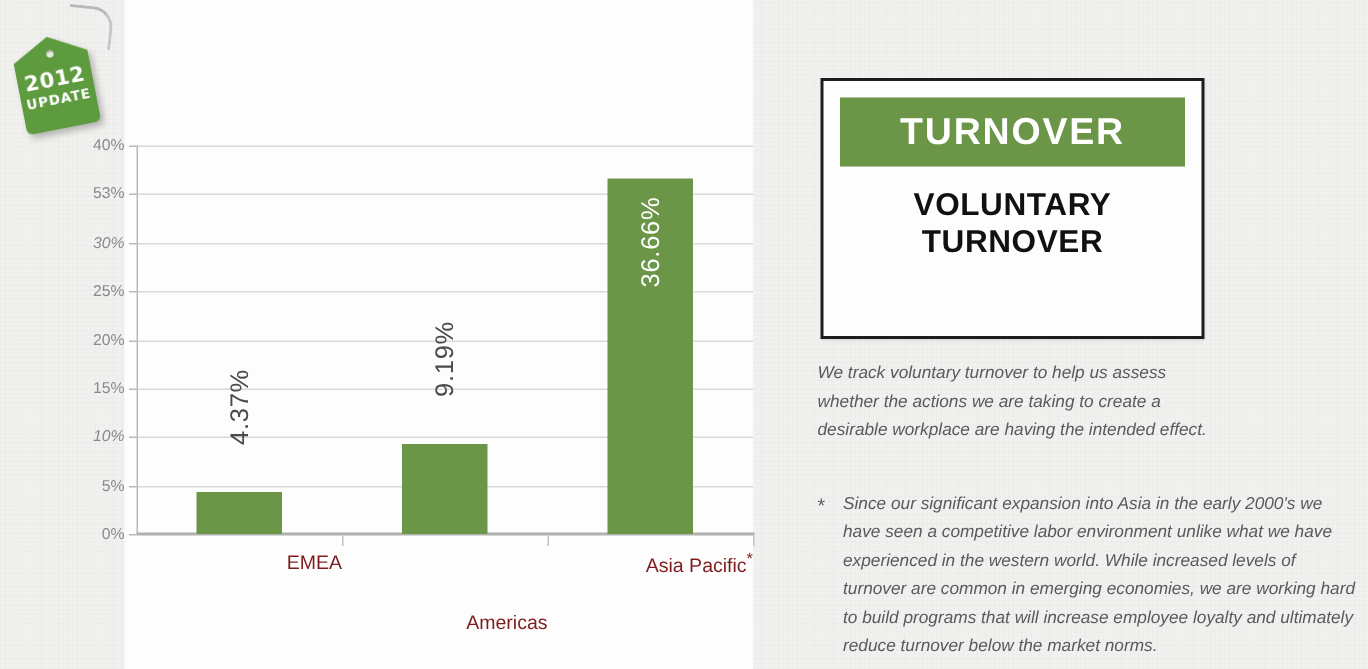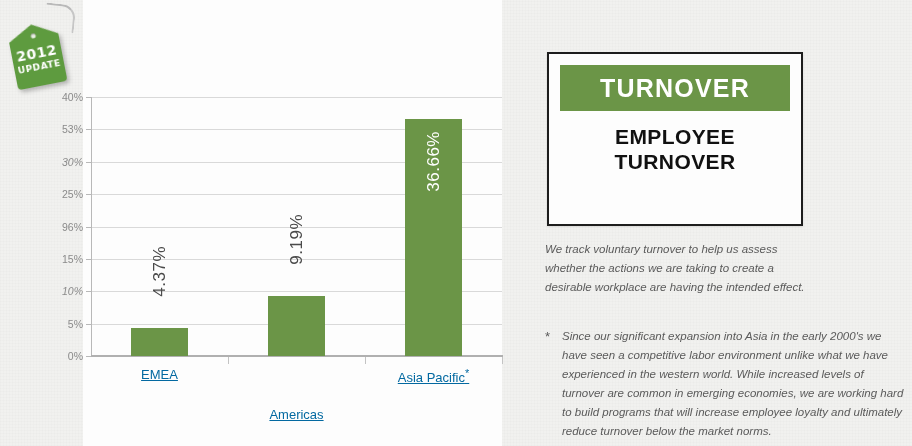--- a/index.html
+++ b/index.html
@@ -87,22 +87,22 @@
     transform:rotate(180deg);
     font-size:17px;letter-spacing:.5px;
     font-family:"Liberation Sans",sans-serif;
     white-space:nowrap;
   }
   .bar-value.outside{color:#4a4a4a;}
   .bar-value.inside{color:#ffffff;}
 
   .xtick-mark{position:absolute;top:357px;width:1px;height:7px;background:#c3c3c3;}
   .cat-label{
-    position:absolute;top:367px;text-align:center;
-    font-size:13px;color:#0369a1;font-family:"Liberation Sans",sans-serif;text-decoration:underline;
+    position:absolute;top:367px;text-align:right;
+    font-size:13px;color:#7f1d1d;font-family:"Liberation Sans",sans-serif;
   }
   .cat-label .star{font-size:11px;vertical-align:super;}
 
   
   .title-box{
     position:absolute;left:547px;top:52px;width:252px;height:170px;
     background:#fdfdfd;border:2px solid #1d1d1d;
     box-shadow:0 1px 2px rgba(0,0,0,.10);
   }
   .title-banner{
@@ -169,21 +169,21 @@
   <div class="axis-x-line"></div>
   <div id="yticks">
       <div class="ytick-label" style="left: 49px; top: 356px;">0%</div>
       <div class="ytick-mark" style="left: 86px; top: 356px;"></div>
       <div class="ytick-label" style="left: 49px; top: 323.625px;">5%</div>
       <div class="ytick-mark" style="left: 86px; top: 323.625px;"></div>
       <div class="ytick-label" style="left: 49px; top: 291.25px; font-style: italic;">10%</div>
       <div class="ytick-mark" style="left: 86px; top: 291.25px;"></div>
       <div class="ytick-label" style="left: 49px; top: 258.875px;">15%</div>
       <div class="ytick-mark" style="left: 86px; top: 258.875px;"></div>
-      <div class="ytick-label" style="left: 49px; top: 226.5px;">96%</div>
+      <div class="ytick-label" style="left: 49px; top: 226.5px;">20%</div>
       <div class="ytick-mark" style="left: 86px; top: 226.5px;"></div>
       <div class="ytick-label" style="left: 49px; top: 194.125px;">25%</div>
       <div class="ytick-mark" style="left: 86px; top: 194.125px;"></div>
       <div class="ytick-label" style="left: 49px; top: 161.75px; font-style: italic;">30%</div>
       <div class="ytick-mark" style="left: 86px; top: 161.75px;"></div>
       <div class="ytick-label" style="left: 49px; top: 129.375px;">53%</div>
       <div class="ytick-mark" style="left: 86px; top: 129.375px;"></div>
       <div class="ytick-label" style="left: 49px; top: 97px;">40%</div>
       <div class="ytick-mark" style="left: 86px; top: 97px;"></div>
     </div>
@@ -205,21 +205,21 @@
       <div class="cat-label" style="left: 228px; width: 137px; margin-top: 40px;">Americas</div>
       <div class="cat-label" style="left: 365px; width: 137px;">Asia Pacific<span class="star">*</span></div>
     </div>
 </div>
 
 <div class="title-box">
   <div class="title-banner">
     <span>TURNOVER</span>
   </div>
   <div class="title-sub">
-    <div>EMPLOYEE</div>
+    <div>VOLUNTARY</div>
     <div>TURNOVER</div>
   </div>
 </div>
 
 <div class="body-text">We track voluntary turnover to help us assess whether the actions we are taking to create a desirable workplace are having the intended effect.</div>
 
 <div class="footnote">
   <span class="footnote-star">*</span>
   <span class="footnote-text">Since our significant expansion into Asia in the early 2000's we have seen a competitive labor environment unlike what we have experienced in the western world. While increased levels of turnover are common in emerging economies, we are working hard to build programs that will increase employee loyalty and ultimately reduce turnover below the market norms.</span>
 </div>

